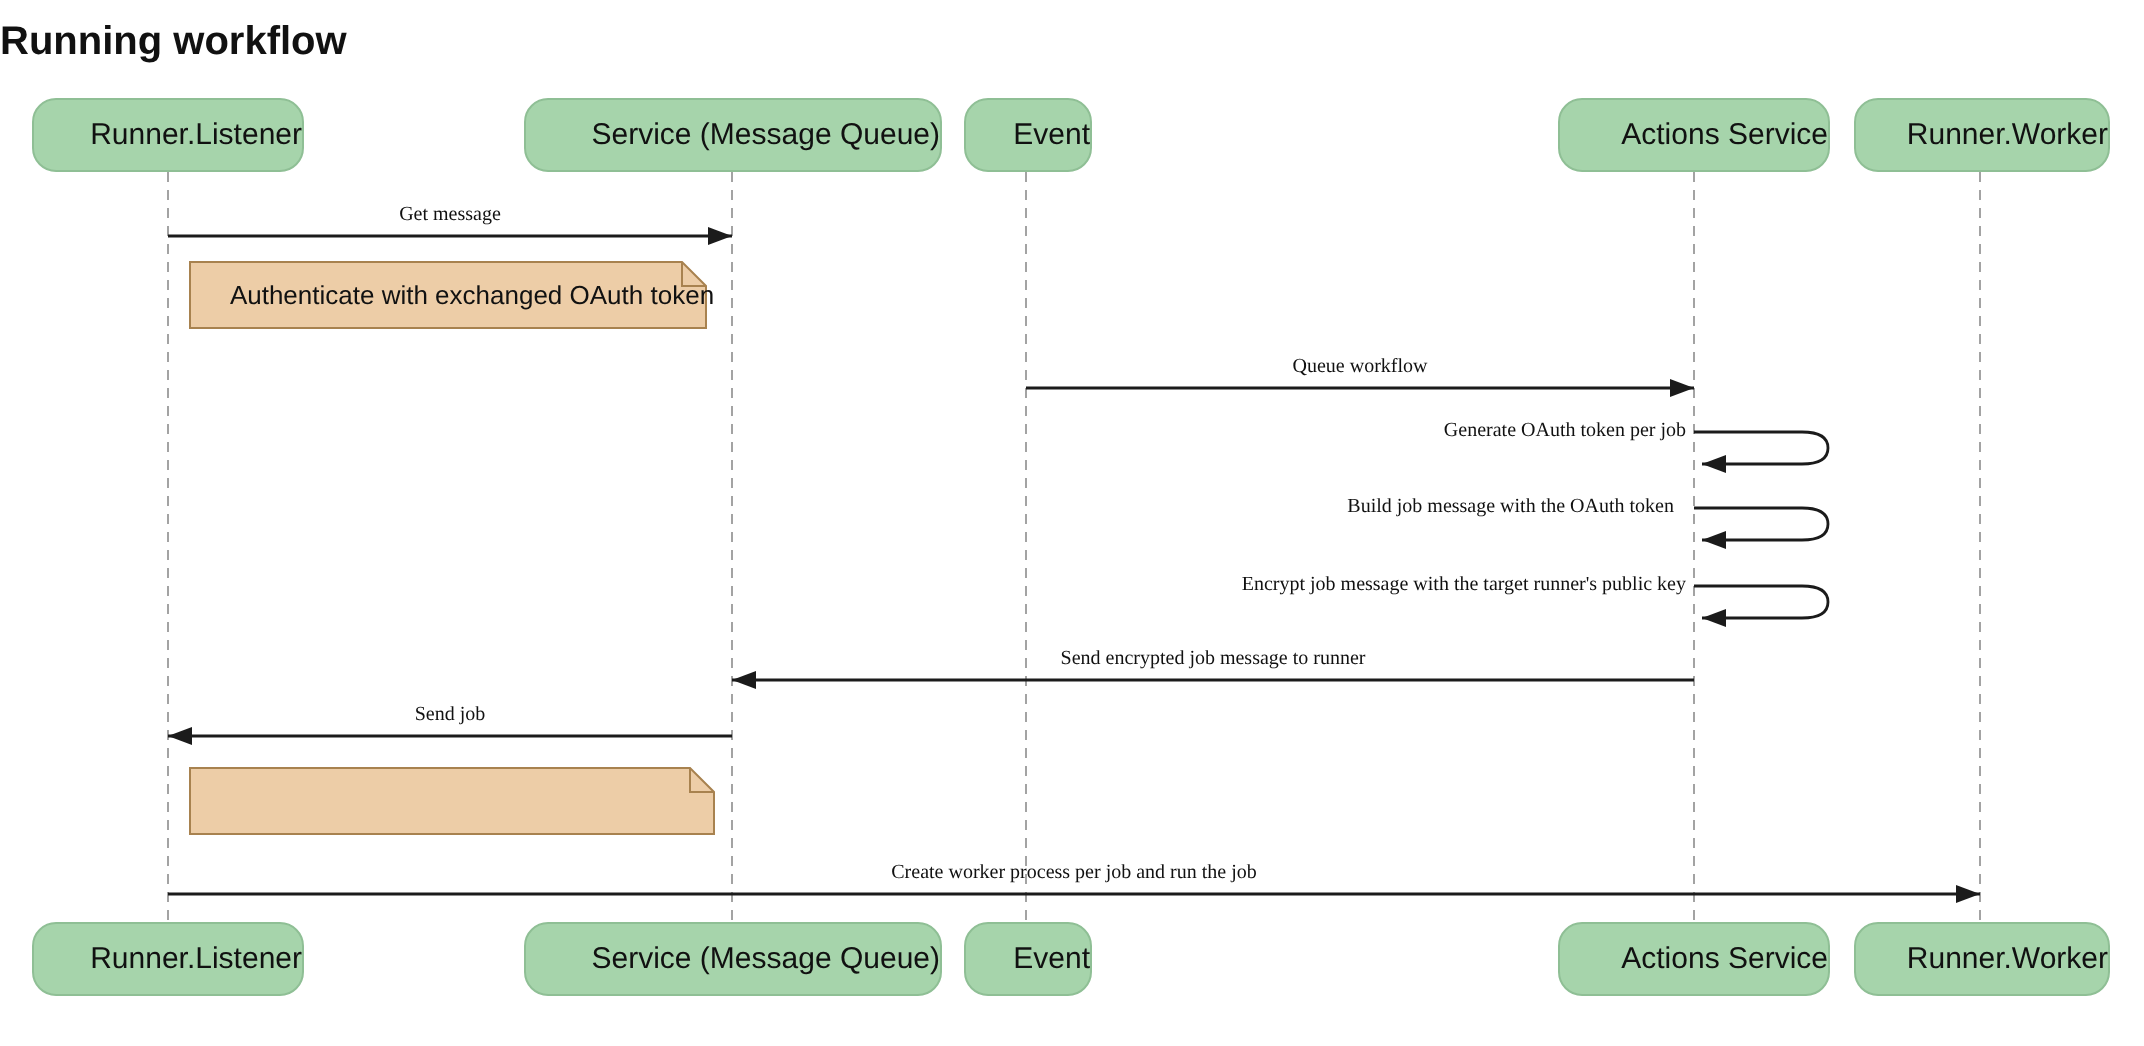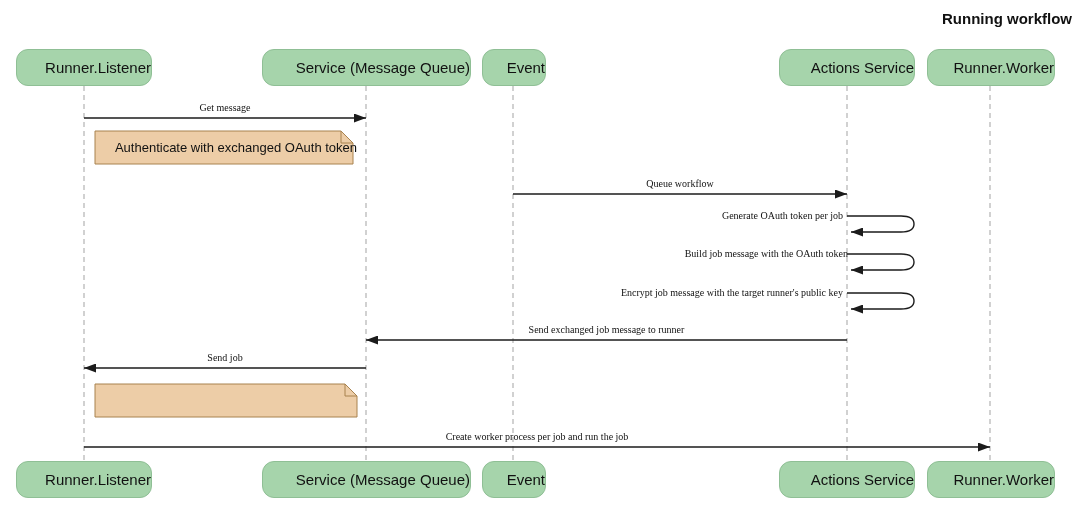--- a/index.html
+++ b/index.html
@@ -11,22 +11,22 @@
     --arrow:#1b1b1b;
     --text:#111111;
   }
   html,body{margin:0;padding:0;background:#ffffff;}
   .diagram{
     position:relative;width:1072px;height:523px;background:#ffffff;
     font-family:"Liberation Sans", sans-serif;color:var(--text);
     overflow:hidden;
   }
   .title{
-    position:absolute;top:10px;left:0;width:100%;text-align:right;
-    font-size:15px;font-weight:bold;
+    position:absolute;top:10px;left:0;width:100%;text-align:left;
+    font-size:20px;font-weight:bold;
   }
   svg.layer{position:absolute;left:0;top:0;width:1072px;height:523px;}
   .lifeline{stroke:var(--lifeline);stroke-width:1;stroke-dasharray:5 4;fill:none;}
   .arrow{stroke:var(--arrow);stroke-width:1.4;fill:none;}
   .arrowhead{fill:var(--arrow);}
   .note-shape{fill:var(--note-fill);stroke:var(--note-border);stroke-width:1;}
   .note-fold{fill:none;stroke:var(--note-border);stroke-width:1;}
   .participant{
     position:absolute;height:37px;background:var(--participant-fill);
     border:1px solid var(--participant-border);box-sizing:border-box;
@@ -106,21 +106,21 @@
   <div class="participant" style="left:779px;top:461px;width:136px;">
     <span>Actions Service</span>
   </div>
   <div class="participant" style="left:927px;top:461px;width:128px;">
     <span>Runner.Worker</span>
   </div>
 
   <div class="msg-label center" style="left:84px;top:100px;width:282px;">Get message</div>
   <div class="msg-label center" style="left:513px;top:176px;width:334px;">Queue workflow</div>
   <div class="msg-label right" style="left:343px;top:208px;width:500px;">Generate OAuth token per job</div>
-  <div class="msg-label right" style="left:348px;top:246px;width:500px;">Build job message with the OAuth token</div>
+  <div class="msg-label right" style="left:337px;top:246px;width:500px;">Build job message with the OAuth token</div>
   <div class="msg-label right" style="left:343px;top:285px;width:500px;">Encrypt job message with the target runner's public key</div>
-  <div class="msg-label center" style="left:366px;top:322px;width:481px;">Send exchanged job message to runner</div>
+  <div class="msg-label center" style="left:366px;top:322px;width:481px;">Send encrypted job message to runner</div>
   <div class="msg-label center" style="left:84px;top:350px;width:282px;">Send job</div>
   <div class="msg-label center" style="left:84px;top:429px;width:906px;">Create worker process per job and run the job</div>
 
   <div class="note-text" style="left:95px;top:131px;width:258px;height:33px;">Authenticate with exchanged OAuth token</div>
 
 </div>
 
 </body></html>

